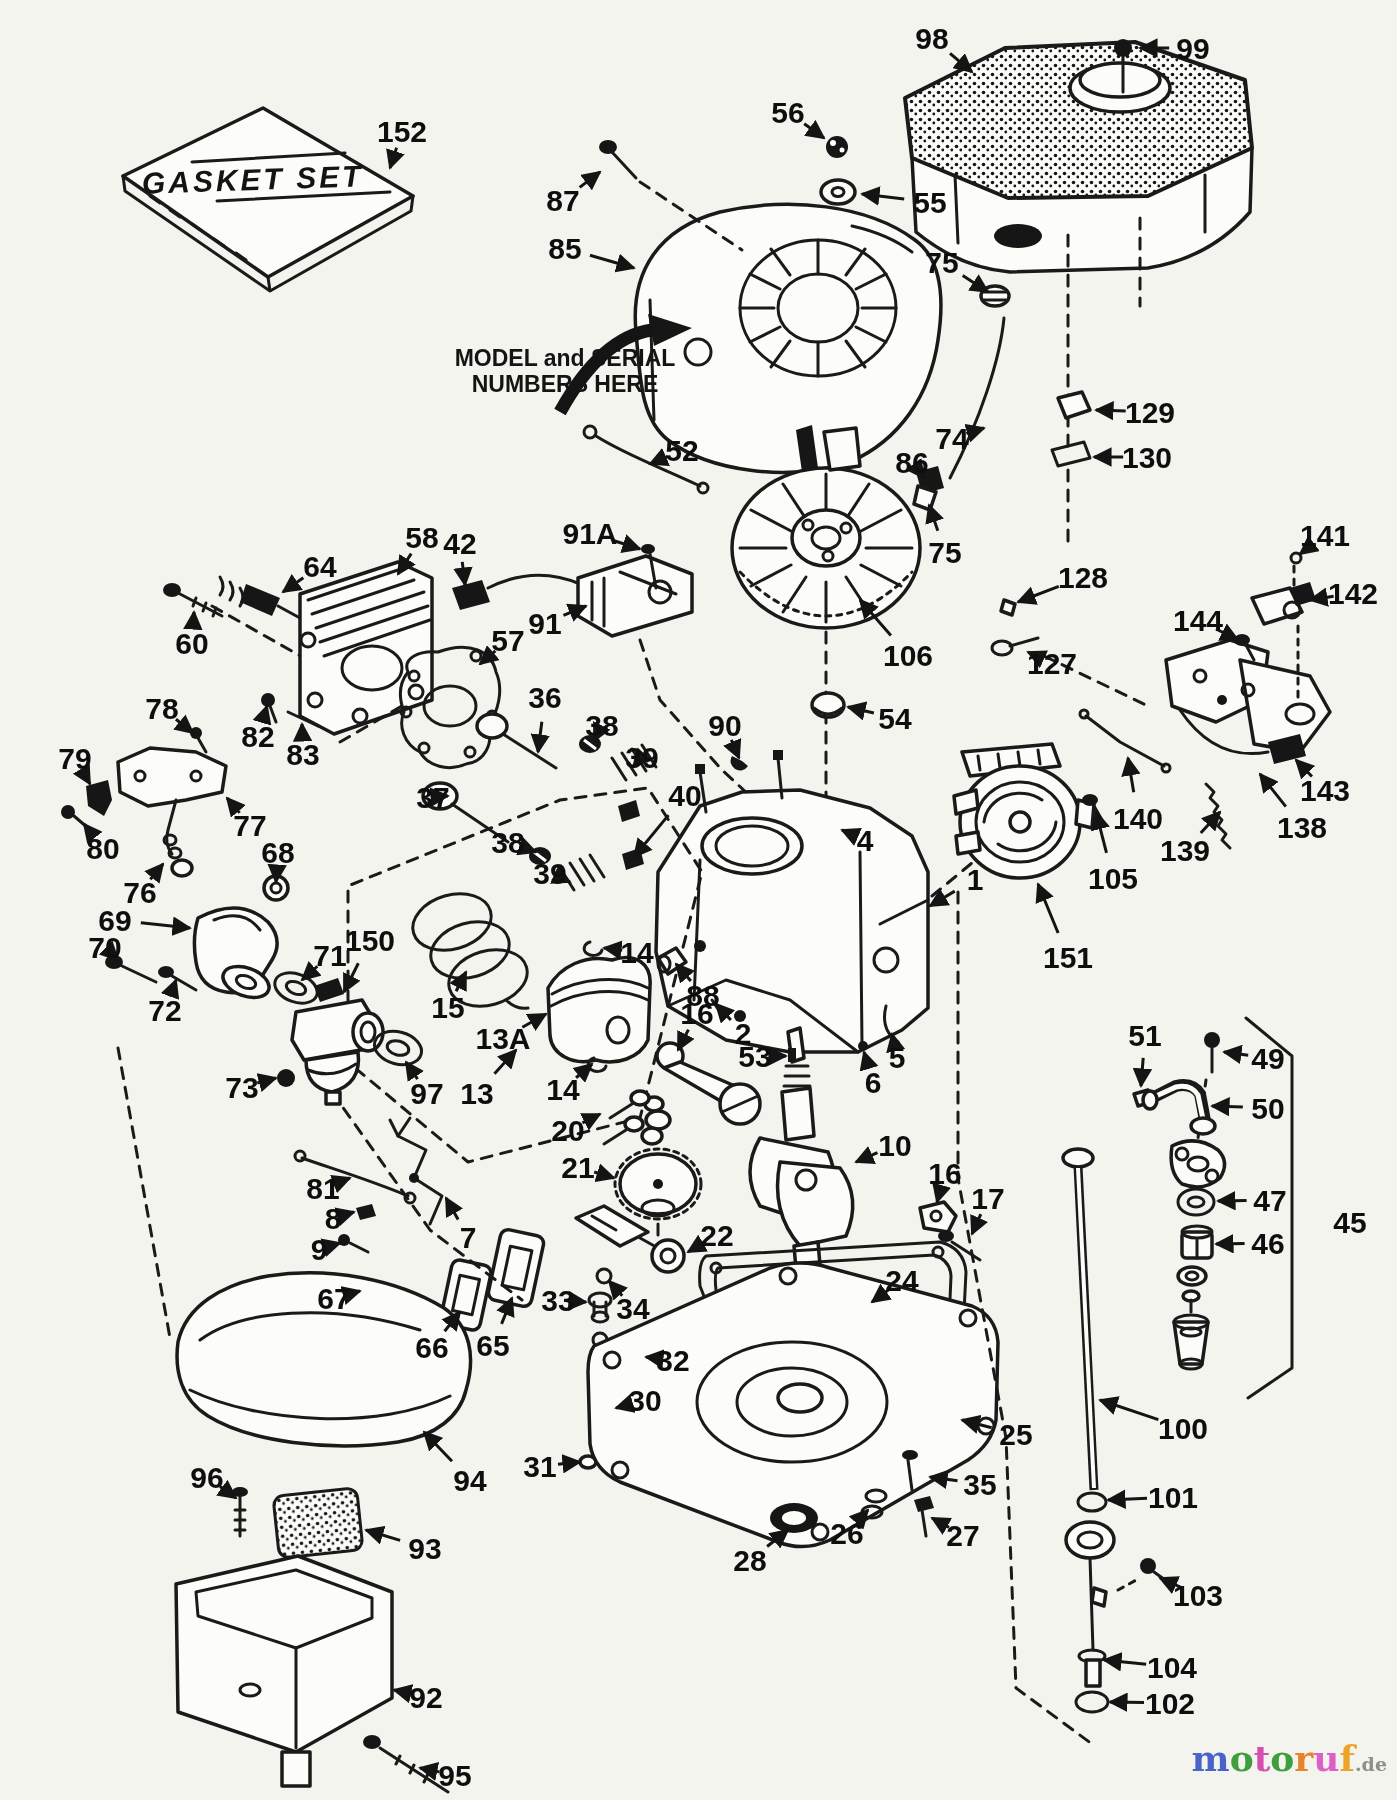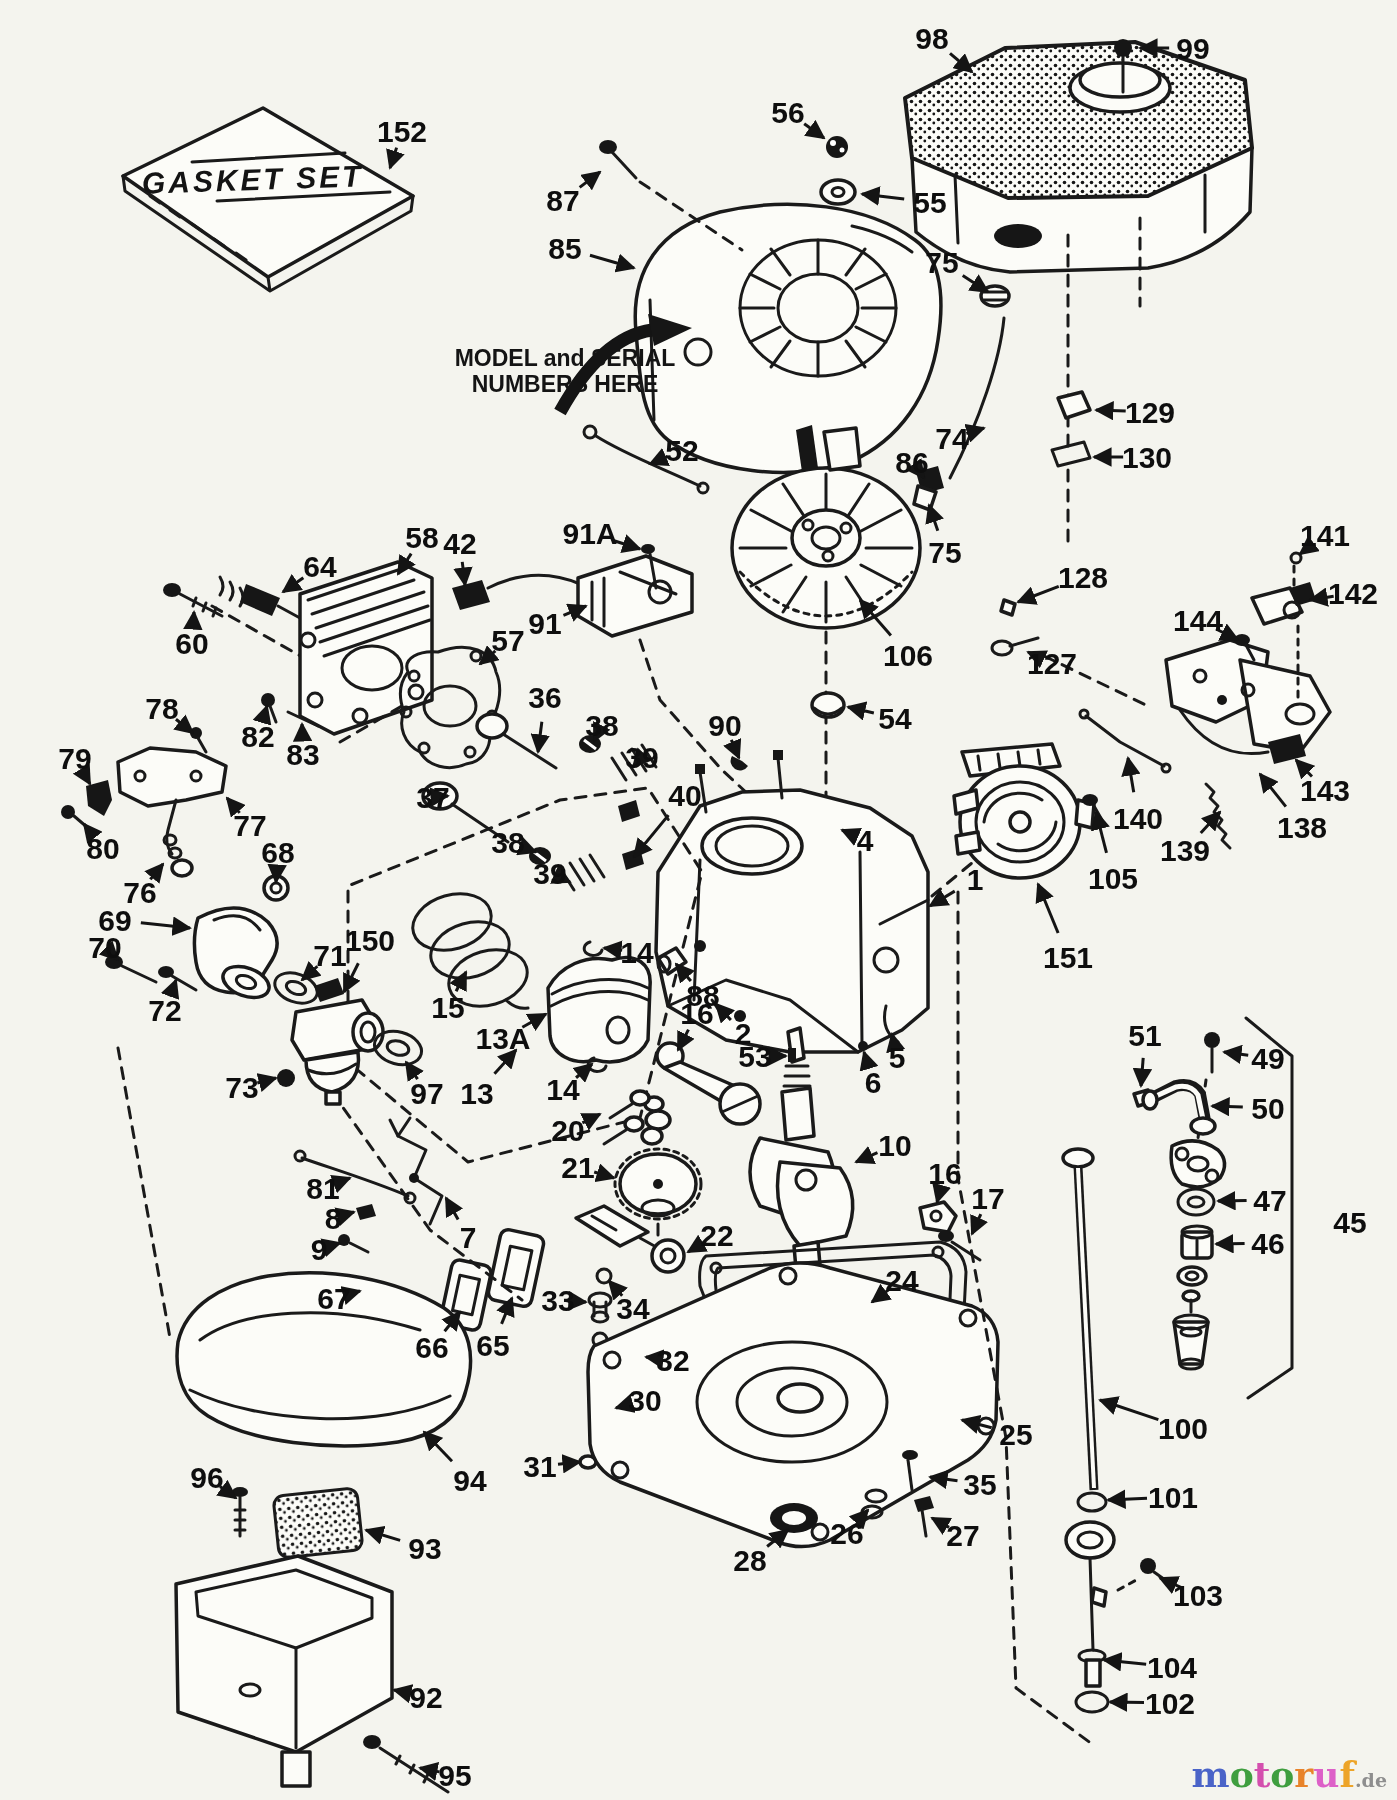--- a/index.html
+++ b/index.html
@@ -8,21 +8,21 @@
   #art{position:absolute;left:0;top:0;}
   .ln{stroke:#1a1a1a;fill:none;stroke-width:3;stroke-linecap:round;stroke-linejoin:round;}
   .w{fill:#fcfcf8;stroke:#1a1a1a;stroke-width:3.5;stroke-linejoin:round;}
   .blk{fill:#161616;stroke:none;}
   .dash{stroke-dasharray:11 9;}
   .dashf{stroke-dasharray:6 7;}
   .callout{font:bold 30px "Liberation Sans",sans-serif;fill:#0e0e0e;}
   .leader{stroke:#141414;stroke-width:3;fill:none;}
   .bigtext{font:bold italic 30px "Liberation Sans",sans-serif;fill:#141414;letter-spacing:3px;}
   .notetext{font:bold 23px "Liberation Sans",sans-serif;fill:#141414;}
-  #watermark{position:absolute;right:10px;bottom:8px;font-family:"DejaVu Serif",serif;
+  #watermark{position:absolute;right:10px;bottom:24px;font-family:"DejaVu Serif",serif;
              font-weight:bold;font-size:36px;line-height:1;user-select:none;margin-top:32px;}
   #watermark .suffix{font-size:19px;font-weight:bold;}
 </style>
 </head>
 <body>
 
 <div id="canvas">
 <svg id="art" width="1397" height="1800" viewBox="0 0 1397 1800">
   <defs>
     <marker id="arr" viewBox="0 0 10 10" refX="9" refY="5" markerWidth="6.5" markerHeight="6.5" orient="auto-start-reverse">

